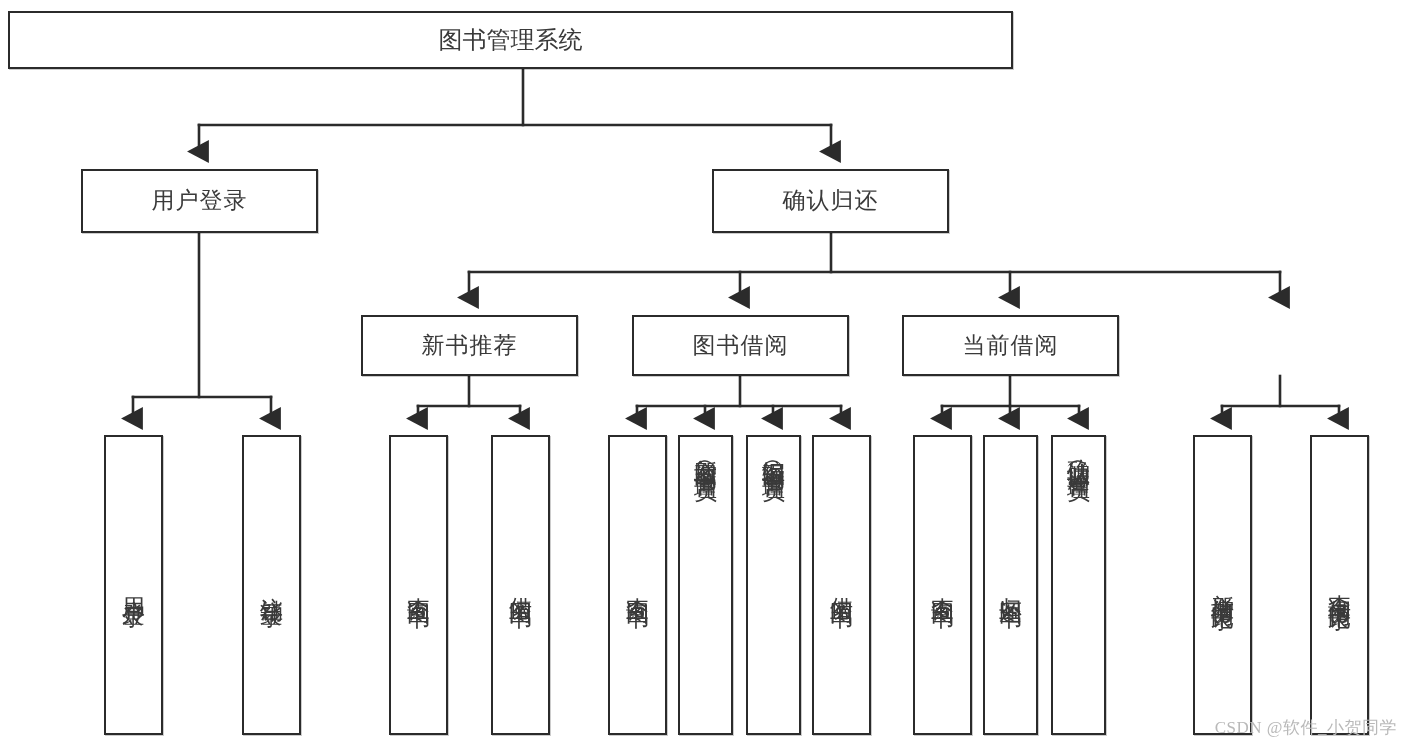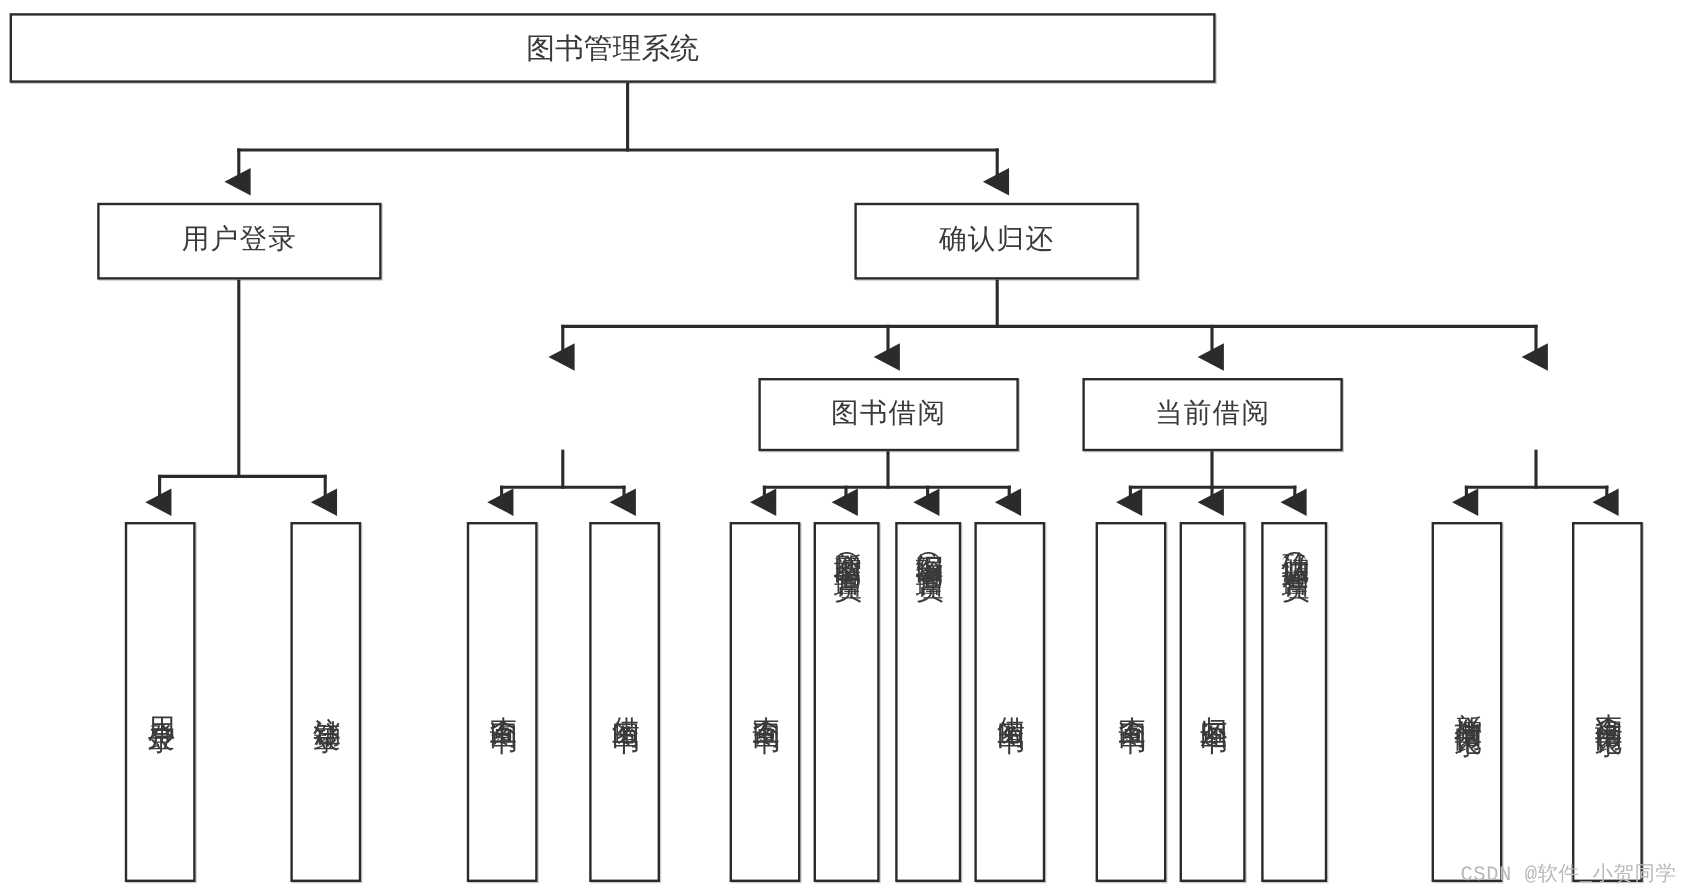--- a/index.html
+++ b/index.html
@@ -71,21 +71,21 @@
     padding-top: 4px;
   }
   #watermark {
     position: absolute;
     right: 8px;
     bottom: 8px;
     font-size: 17px;
     color: #b9b9b9;
     letter-spacing: 0.5px;
     white-space: nowrap;
-    font-family: Liberation Mono, monospace;
+    font-family: Liberation Serif, serif;
   }
 </style>
 </head>
 <body>
 
 <div id="canvas">
 
   <svg id="wires" viewBox="0 0 1405 747">
     <defs>
       <marker id="arrow" markerWidth="10" markerHeight="10" refX="5.2" refY="4" orient="auto" markerUnits="strokeWidth">
@@ -141,20 +141,23 @@
     <span>图书管理系统</span>
   </div>
 
   <div class="node h-node" style="left:81px; top:169px; width:237px; height:64px;">
     <span>用户登录</span>
   </div>
   <div class="node h-node" style="left:712px; top:169px; width:237px; height:64px;">
     <span>确认归还</span>
   </div>
 
+  <div class="node h-node" style="left:361px; top:315px; width:217px; height:61px;">
+    <span>新书推荐</span>
+  </div>
   <div class="node h-node" style="left:632px; top:315px; width:217px; height:61px;">
     <span>图书借阅</span>
   </div>
   <div class="node h-node" style="left:902px; top:315px; width:217px; height:61px;">
     <span>当前借阅</span>
   </div>
 
   <div class="node leaf" style="left:104px; top:435px; width:59px; height:300px;">
     <div class="leaf-inner">
       <span class="vtext">用户登录</span>

